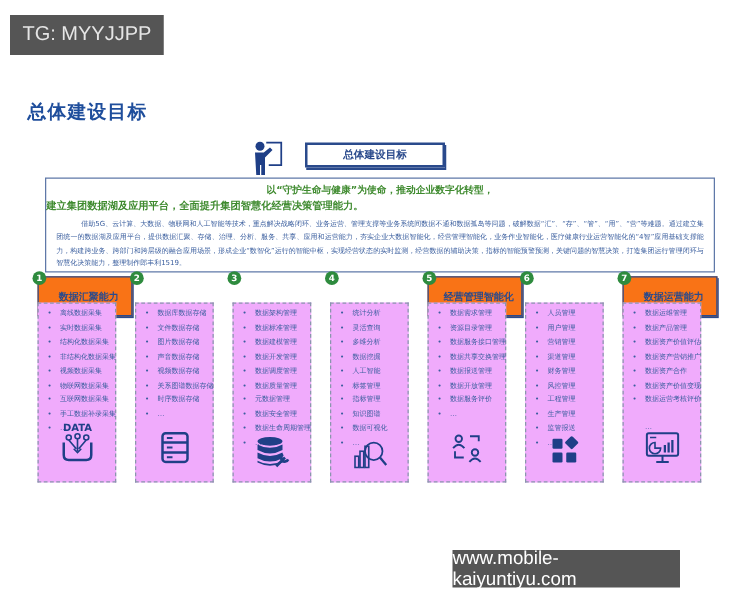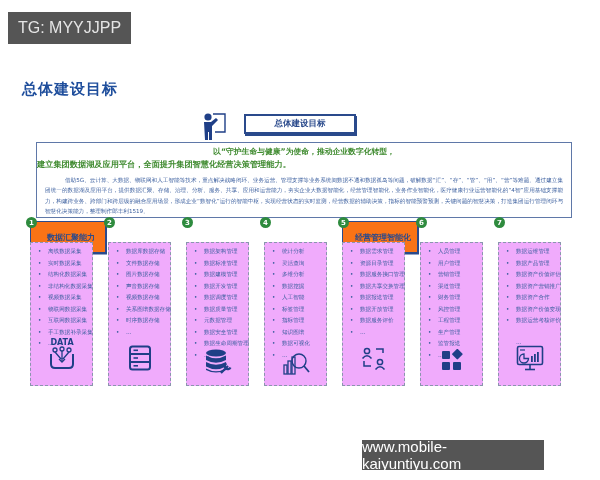--- a/index.html
+++ b/index.html
@@ -256,20 +256,21 @@
           <rect x="12" y="1" width="8" height="8" rx="1" fill="#1f3f87" transform="rotate(45 16 5.5)"></rect>
           <rect x="1" y="13" width="8" height="8" rx="1" fill="#1f3f87"></rect>
           <rect x="12" y="13" width="8" height="8" rx="1" fill="#1f3f87"></rect>
         </svg>
       </div>
     </div>
   </div>
 
   <div class="col" style="left:468px">
     <div class="col-num">7</div>
+    <div class="col-header">数据运营能力</div>
     <div class="col-body">
       <ul>
         <li><span class="bullet">•</span><span>数据运维管理</span></li>
         <li><span class="bullet">•</span><span>数据产品管理</span></li>
         <li><span class="bullet">•</span><span>数据资产价值评估</span></li>
         <li><span class="bullet">•</span><span>数据资产营销推广</span></li>
         <li><span class="bullet">•</span><span>数据资产合作</span></li>
         <li><span class="bullet">•</span><span>数据资产价值变现</span></li>
         <li><span class="bullet">•</span><span>数据运营考核评价</span></li>
         <li style="margin-top:10px"><span class="bullet"></span><span>…</span></li>

